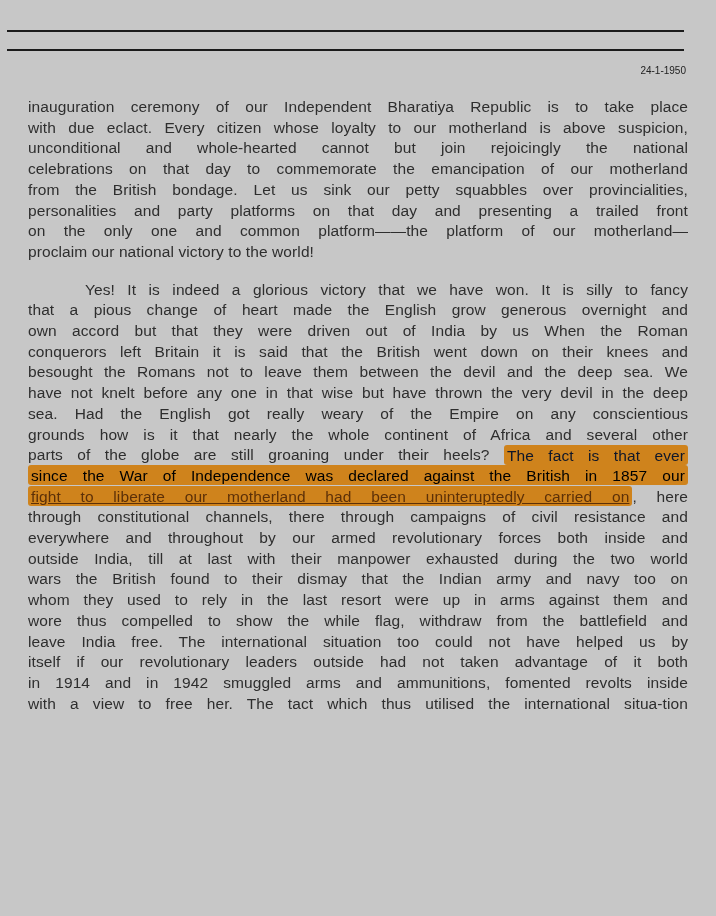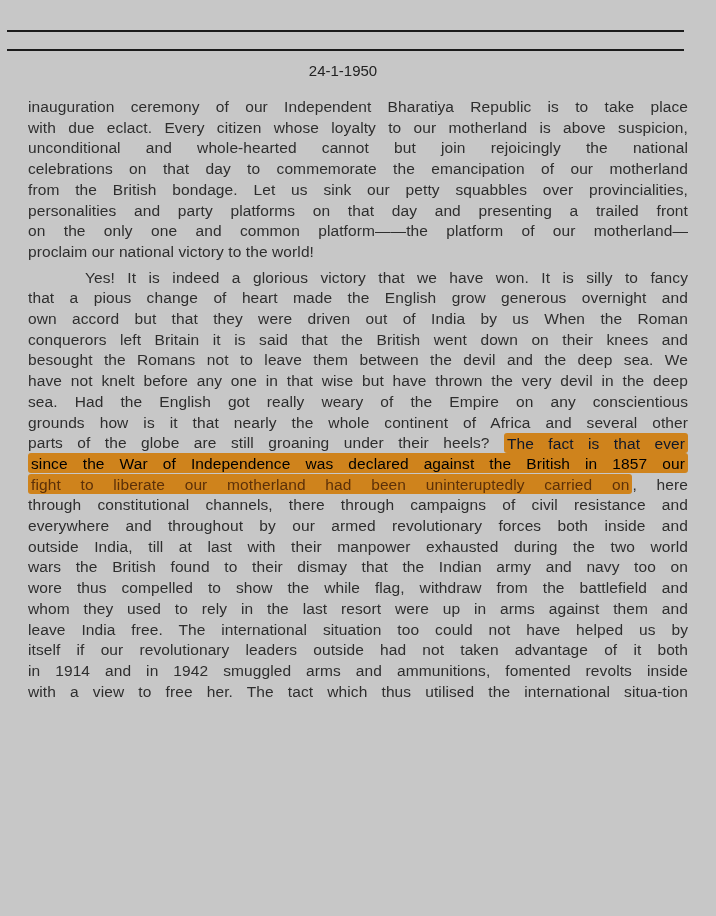--- a/index.html
+++ b/index.html
@@ -29,33 +29,33 @@
     font-weight: bold;
     font-style: italic;
     letter-spacing: 0.2px;
     text-align: center;
     color: #111111;
     white-space: nowrap;
   }
   .doc-date {
     margin-top: 10px;
     padding-right: 30px;
-    text-align: center;
-    font-size: 15px;
+    text-align: right;
+    font-size: 10px;
     line-height: 19px;
     color: #222222;
   }
   .doc-body {
     margin-top: 17px;
     padding: 0 28px;
     font-size: 15.5px;
     line-height: 20.7px;
     letter-spacing: 0.1px;
   }
-  .paragraph + .paragraph { margin-top: 5px; }
+  .paragraph + .paragraph { margin-top: 17px; }
   .line {
     text-align: justify;
     text-align-last: justify;
   }
   .line.no-stretch { text-align-last: left; }
   .line.indent { padding-left: 57px; }
   .hl {
     background: #cf831c;
     color: #5c3008;
     border-radius: 3px;
@@ -84,26 +84,26 @@
         <div class="line indent"><span>Yes! It is indeed a glorious victory that we have won. It is silly to fancy</span></div>
         <div class="line"><span>that a pious change of heart made the English grow generous overnight and</span></div>
         <div class="line"><span>own accord but that they were driven out of India by us When the Roman</span></div>
         <div class="line"><span>conquerors left Britain it is said that the British went down on their knees and</span></div>
         <div class="line"><span>besought the Romans not to leave them between the devil and the deep sea. We</span></div>
         <div class="line"><span>have not knelt before any one in that wise but have thrown the very devil in the deep</span></div>
         <div class="line"><span>sea. Had the English got really weary of the Empire on any conscientious</span></div>
         <div class="line"><span>grounds how is it that nearly the whole continent of Africa and several other</span></div>
         <div class="line"><span>parts of the globe are still groaning under their heels? </span><span class="hl" style="background: rgb(207, 131, 28); color: #0f172a;">The fact is that ever</span></div>
         <div class="line"><span class="hl" style="background: rgb(207, 131, 28); color: #000000;">since the War of Independence was declared against the British in 1857 our</span></div>
-        <div class="line"><span class="hl" style="background: rgb(207, 131, 28); color: rgb(92, 48, 8);">fight to liberate our motherland had been uninteruptedly carried on</span><span>, here</span></div>
+        <div class="line"><span class="hl" style="background: rgb(207, 131, 28); color: rgb(92, 48, 8); text-decoration: underline;">fight to liberate our motherland had been uninteruptedly carried on</span><span>, here</span></div>
         <div class="line"><span>through constitutional channels, there through campaigns of civil resistance and</span></div>
         <div class="line"><span>everywhere and throughout by our armed revolutionary forces both inside and</span></div>
         <div class="line"><span>outside India, till at last with their manpower exhausted during the two world</span></div>
         <div class="line"><span>wars the British found to their dismay that the Indian army and navy too on</span></div>
+        <div class="line"><span>whom they used to rely in the last resort were up in arms against them and</span></div>
         <div class="line"><span>wore thus compelled to show the while flag, withdraw from the battlefield and</span></div>
-        <div class="line"><span>whom they used to rely in the last resort were up in arms against them and</span></div>
         <div class="line"><span>leave India free. The international situation too could not have helped us by</span></div>
         <div class="line"><span>itself if our revolutionary leaders outside had not taken advantage of it both</span></div>
         <div class="line"><span>in 1914 and in 1942 smuggled arms and ammunitions, fomented revolts inside</span></div>
         <div class="line"><span>with a view to free her. The tact which thus utilised the international situa-tion</span></div>
       </div>
     </div>
 </div>
 
 </body></html>

